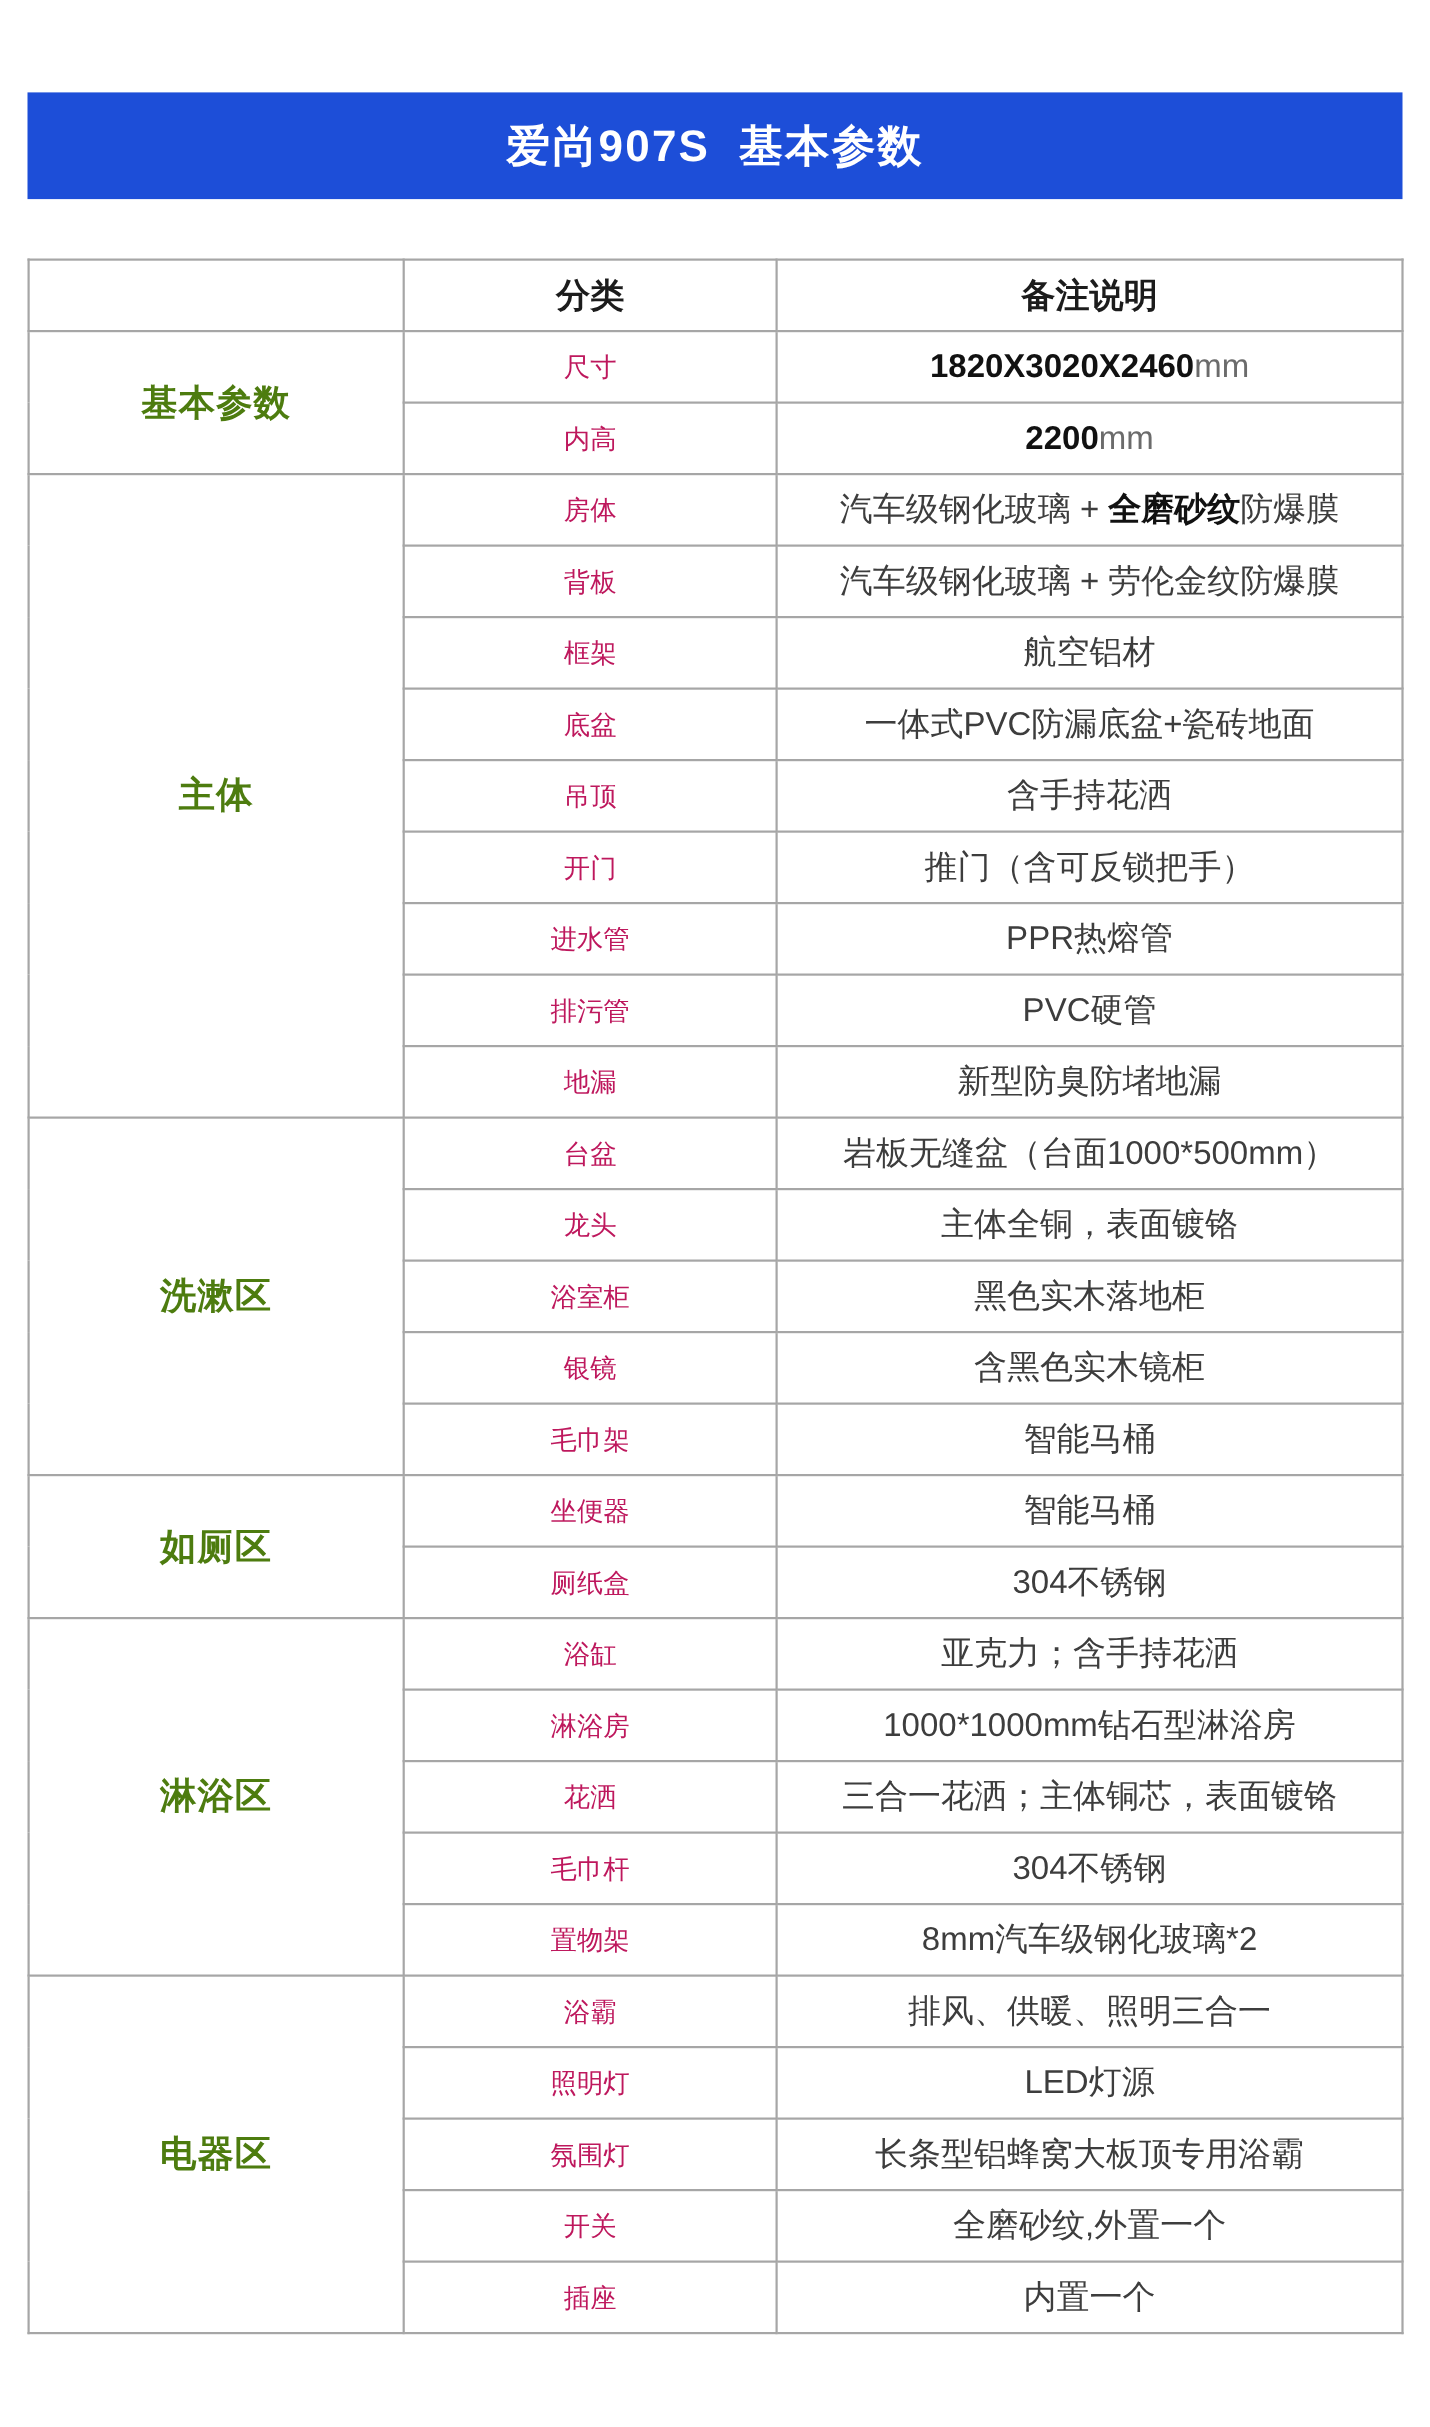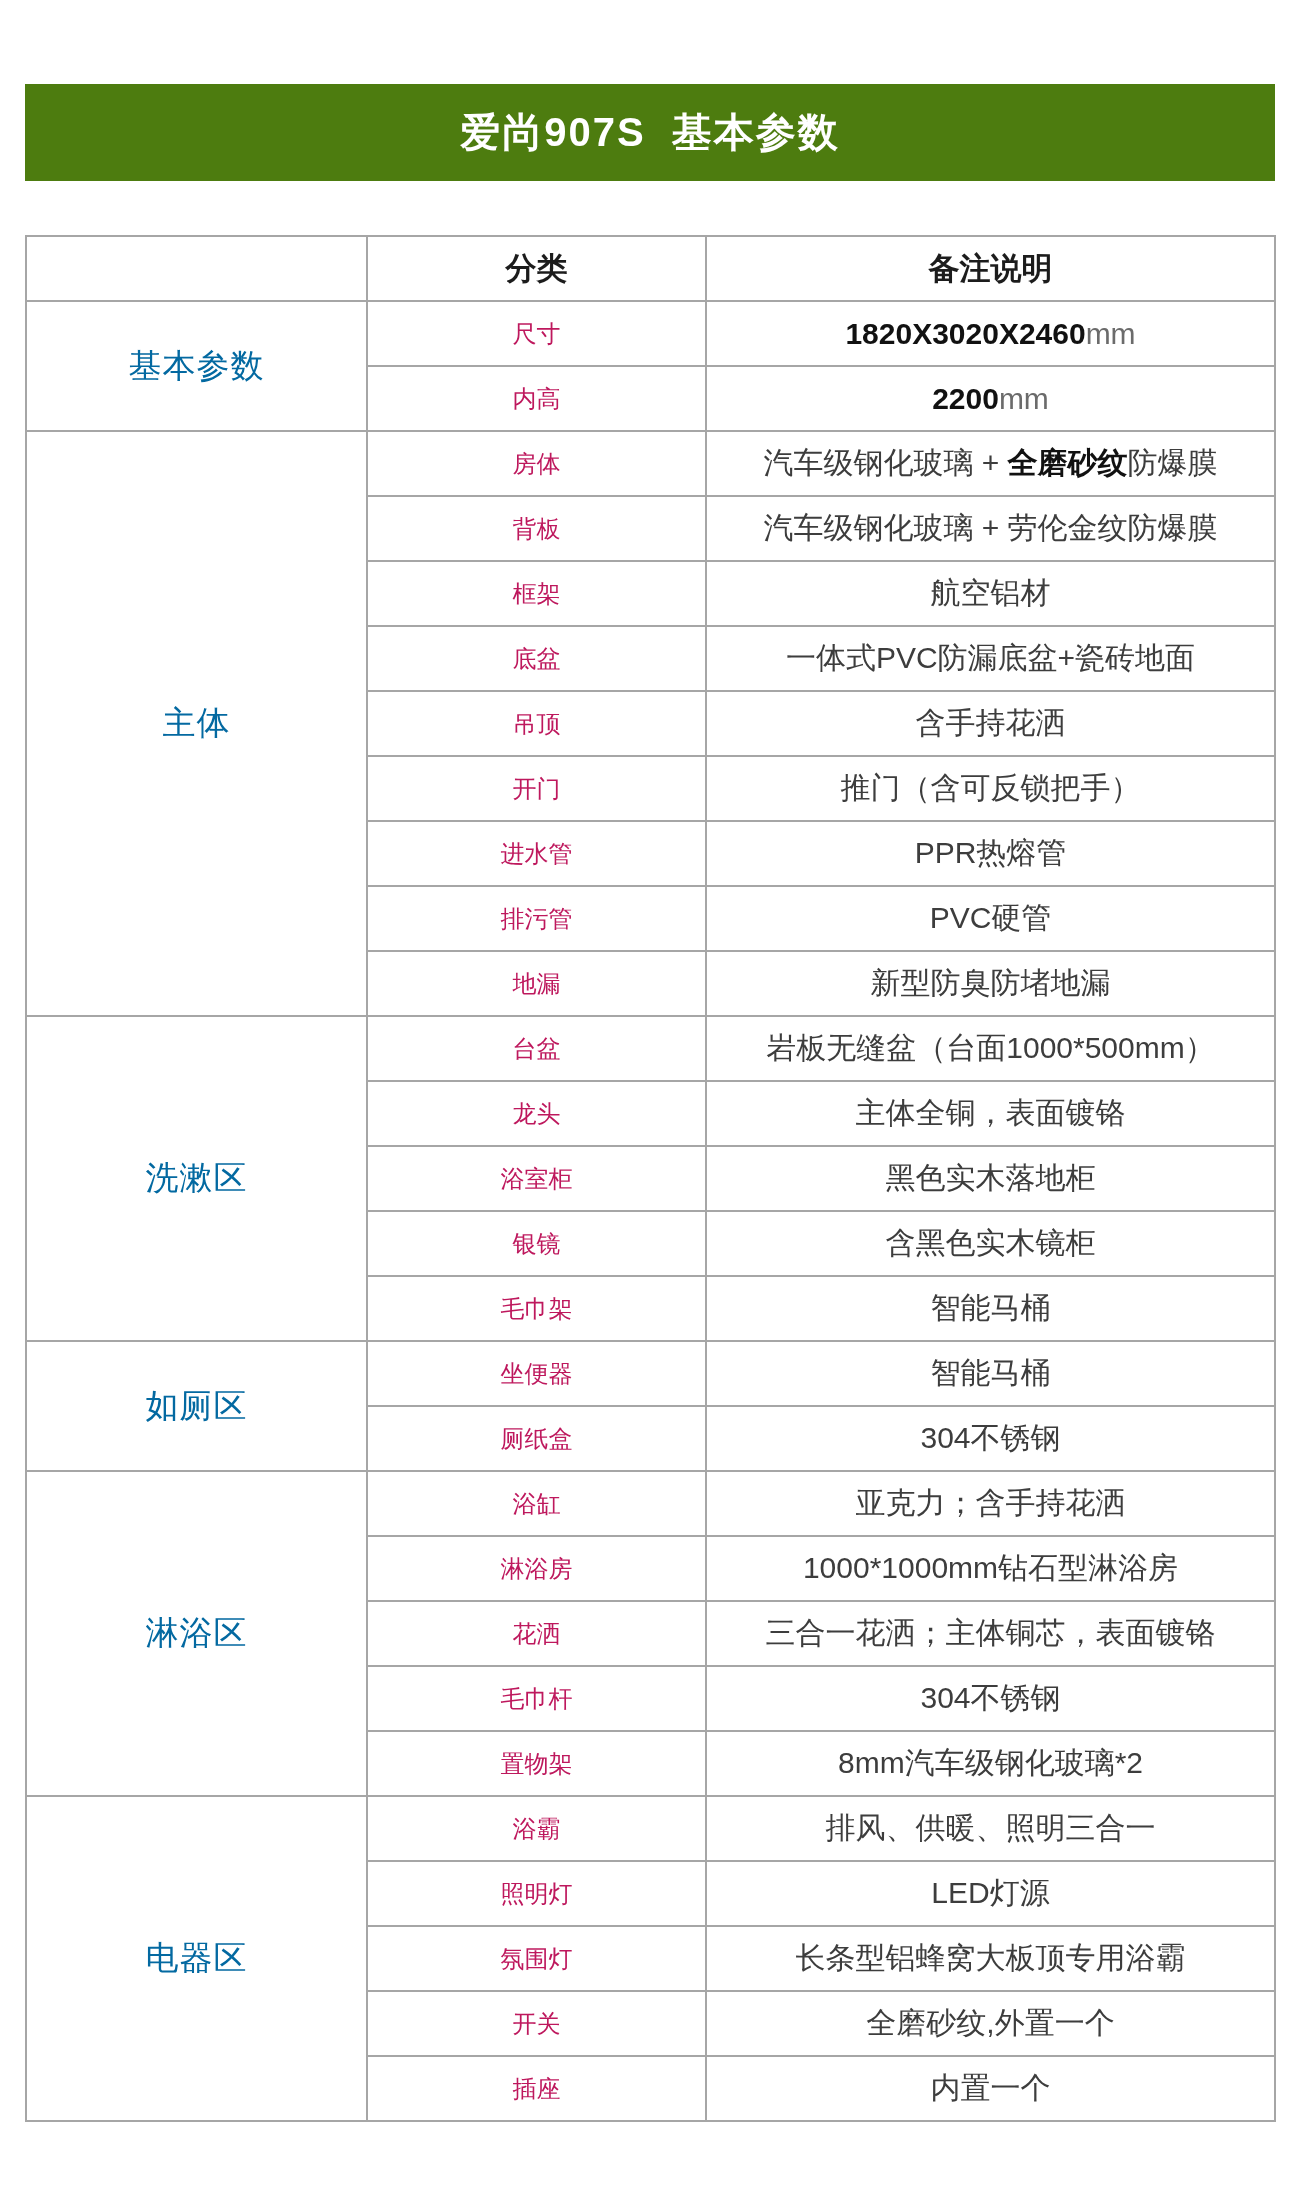--- a/index.html
+++ b/index.html
@@ -14,21 +14,21 @@
     font-family: "Liberation Sans", "DejaVu Sans", sans-serif;
   }
 
   
   .title-bar {
     position: absolute;
     left: 25px;
     top: 84px;
     width: 1250px;
     height: 97px;
-    background: #4d7c0f;
+    background: #1d4ed8;
     display: flex;
     align-items: center;
     justify-content: center;
   }
   .title-bar .title {
     color: #ffffff;
     font-size: 40px;
     font-weight: bold;
     letter-spacing: 2px;
     white-space: pre;
@@ -54,22 +54,22 @@
     height: 65px;
   }
   .spec-table thead th {
     font-size: 31px;
     font-weight: bold;
     color: #1c1c1c;
     margin-top: 36px;
   }
   .group-cell {
     font-size: 33px;
-    font-weight: normal;
-    color: #0369a1;
+    font-weight: bold;
+    color: #4d7c0f;
     letter-spacing: 1px;
   }
   .label-cell {
     font-size: 24px;
     font-weight: normal;
     color: #be185d;
   }
   .value-cell {
     font-size: 30px;
     font-weight: normal;

